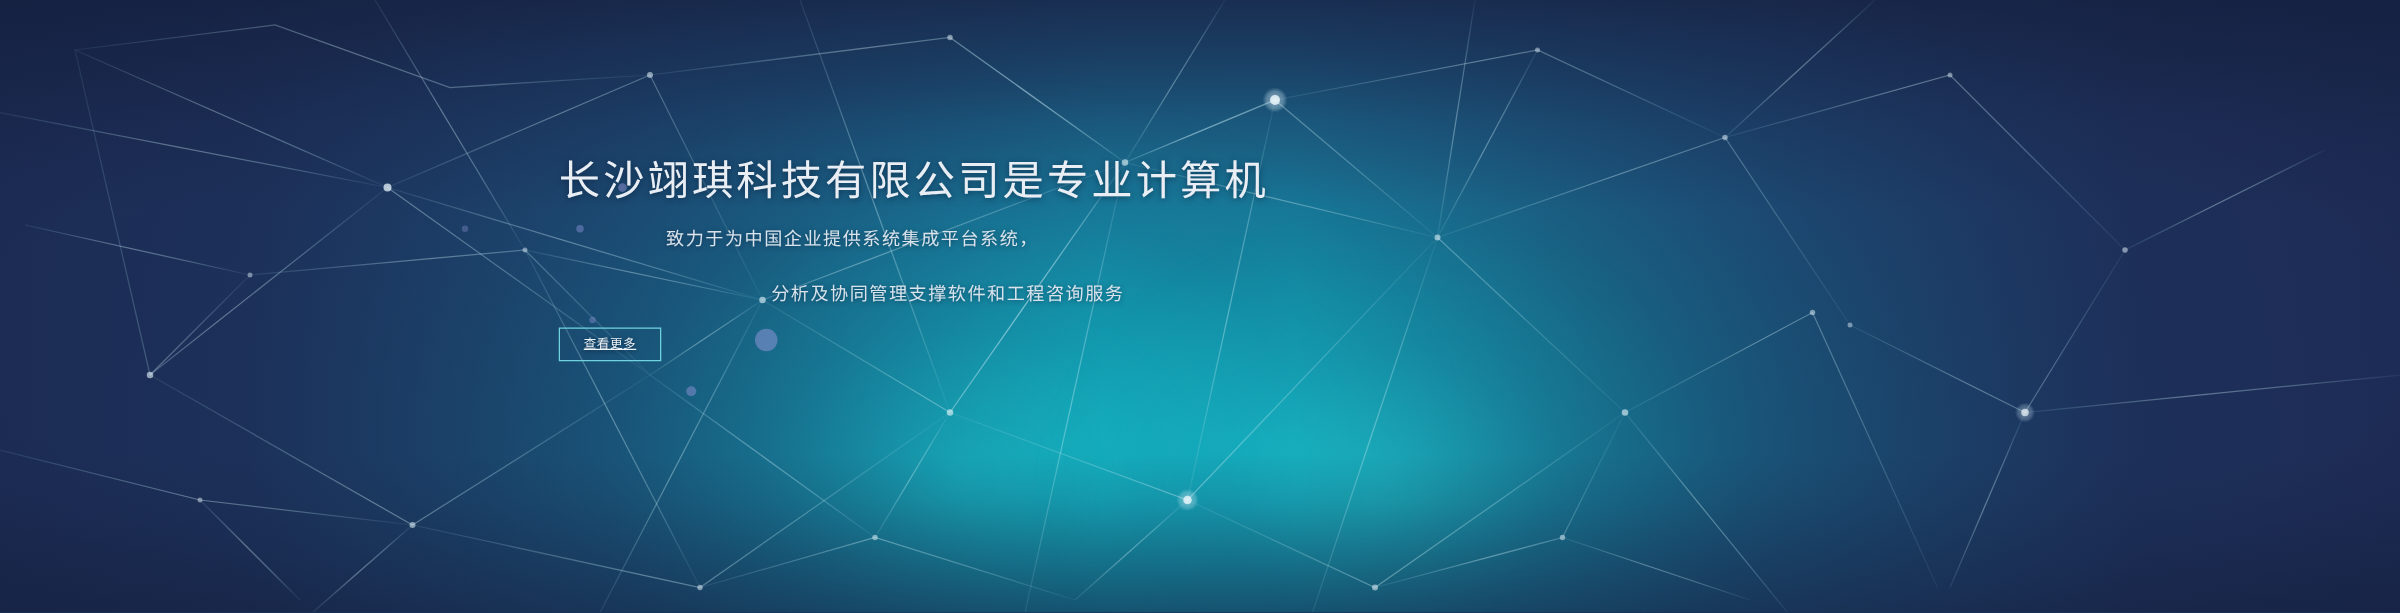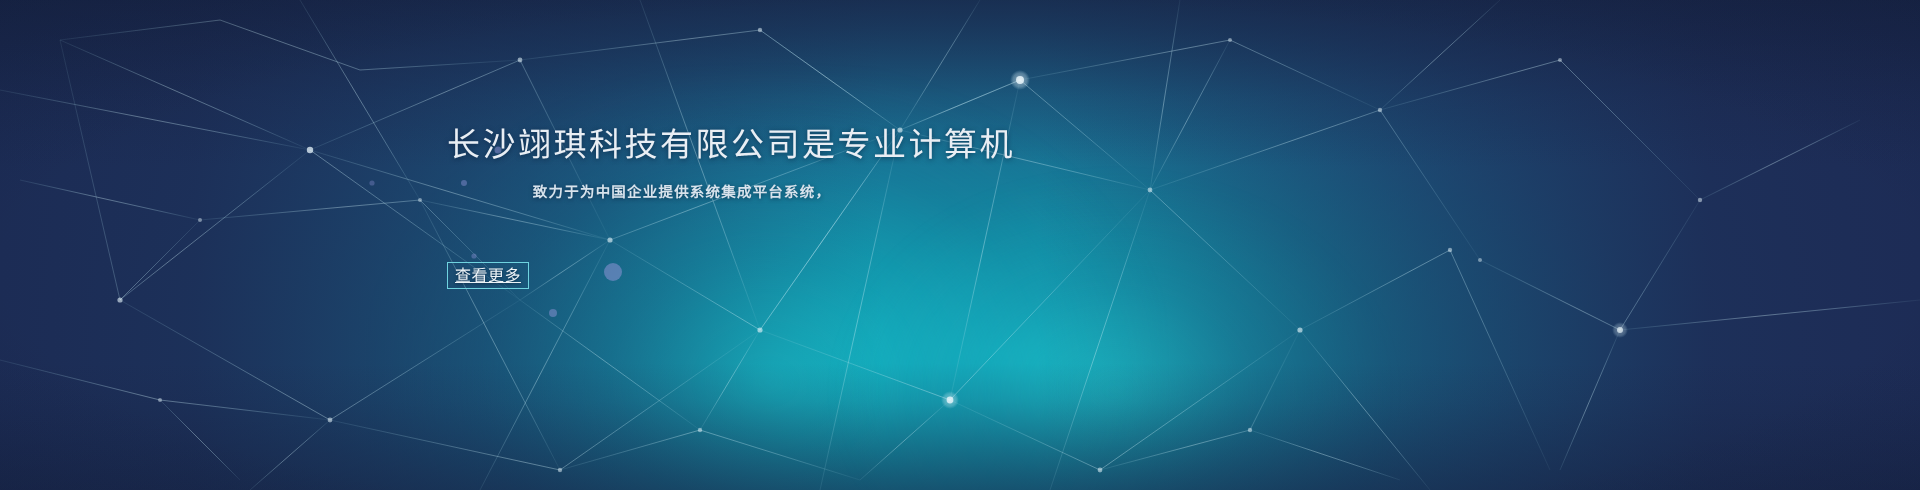--- a/index.html
+++ b/index.html
@@ -86,21 +86,21 @@
   }
   .headline .line2{ display:block; }
 
   .sub{
     margin-top:14px;
     text-align:center;
     font-size:14.5px;
     line-height:24px;
     letter-spacing:1.2px;
     color:#d8e3ec;
-    font-weight:700;
+    font-weight:400;
     text-shadow:0 1px 4px rgba(6,20,45,.5);
     white-space:nowrap;
   }
   .sub-2{
     margin-top:20px;
     margin-left:170px;
     text-align:left;
   }
 
   .btn-row{
@@ -111,21 +111,21 @@
   }
   .btn{
     display:inline-block;
     box-sizing:border-box;
     width:82px;
     height:27px;
     line-height:25px;
     text-align:center;
     border:1px solid #6fd3e0;
     color:#ecf3f7;
-    font-size:16px;
+    font-size:10px;
     letter-spacing:.5px;
     background:transparent;
     cursor:pointer;
     text-shadow:0 1px 3px rgba(6,20,45,.6);
     user-select:none;
   }
 </style>
 </head>
 <body>
 
@@ -253,20 +253,21 @@
   <div class="bg-vignette"></div>
 
   <div class="content">
 
     <div class="inner">
       <div class="headline">
         <span>长沙翊琪科技有限公司是专业计算机</span>
       </div>
 
       <div class="sub sub-1">致力于为中国企业提供系统集成平台系统，</div>
+      <div class="sub sub-2">分析及协同管理支撑软件和工程咨询服务</div>
     </div>
 
     <div class="btn-row">
       <a class="btn" href="#">查看更多</a>
     </div>
 
   </div>
 </div>
 
 </body></html>

